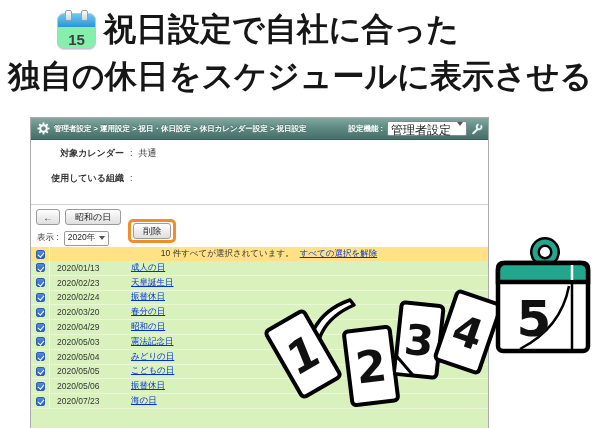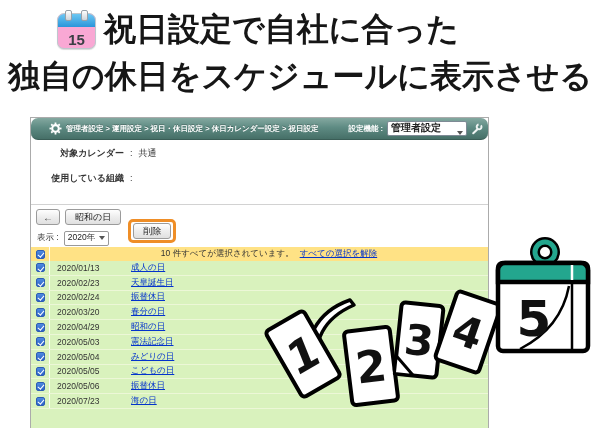--- a/index.html
+++ b/index.html
@@ -5,43 +5,43 @@
   html,body{margin:0;padding:0;background:#fff;}
   .canvas{position:relative;width:600px;height:428px;background:#fff;overflow:hidden;
           font-family:"Liberation Sans",sans-serif;}
 
   
   .title{position:absolute;top:6px;left:0;width:600px;text-align:center;color:#161616;
          font-weight:bold;}
   .t-line1{position:relative;left:-42px;display:flex;justify-content:center;align-items:center;
            gap:8px;font-size:32px;height:48px;letter-spacing:0;}
   .t-line2{font-size:32px;line-height:44px;letter-spacing:0;}
-  .cal-icon{position:relative;display:inline-block;width:37px;height:34px;background:#f9a8d4;
+  .cal-icon{position:relative;display:inline-block;width:37px;height:34px;background:#86efac;
             border:1px solid #bfc7ce;border-radius:7px;box-shadow:0 1px 1px rgba(0,0,0,.15);
             flex:none;margin-top:2px;}
   .cal-top{position:absolute;top:0;left:0;right:0;height:13px;border-radius:6px 6px 0 0;
            background:linear-gradient(#6cc7f2,#2a95da);}
   .cal-ring{position:absolute;top:-4px;width:5px;height:9px;border:1px solid #98a1a9;
             border-radius:2px;background:linear-gradient(#fefefe,#cdd4da);}
   .cal-ring.r1{left:7px;} .cal-ring.r2{right:7px;}
   .cal-num{position:absolute;bottom:0;left:0;width:100%;text-align:center;font-size:15px;
            font-weight:bold;color:#3a3f44;}
 
   
   .panel{position:absolute;left:30px;top:117px;width:459px;height:312px;background:#fff;
          border:1px solid #ababab;box-sizing:border-box;}
-  .ghead{height:21px;display:flex;align-items:center;gap:4px;padding:0 5px 0 18px;
+  .ghead{height:21px;display:flex;align-items:center;gap:4px;padding:0 5px 0 6px;
          background:linear-gradient(180deg,#84a8a0 0%,#5e8b83 45%,#466f67 100%);
-         border-bottom:1px solid #3a5d56;border-radius:7px;}
+         border-bottom:1px solid #3a5d56;}
   .crumb{flex:1;color:#fff;font-size:7.5px;font-weight:bold;white-space:nowrap;overflow:hidden;
          text-shadow:0 -1px 0 rgba(0,0,0,.25);}
   .gh-label{color:#fff;font-size:7.5px;font-weight:bold;white-space:nowrap;}
   .gh-select{width:72px;height:13px;background:#fff;border:1px solid #7e8a95;border-radius:2px;
-             display:flex;align-items:flex-end;justify-content:space-between;padding:0 3px;
-             font-size:10px;color:#222;font-weight:bold;}
+             display:flex;align-items:flex-start;justify-content:space-between;padding:0 3px;
+             font-size:12px;color:#222;}
   .caret{width:0;height:0;border-left:3px solid transparent;border-right:3px solid transparent;
          border-top:4px solid #555;}
   .info{height:57px;padding:7px 0 0 0;font-size:9px;color:#333;}
   .info-row{display:flex;height:12px;align-items:center;margin-bottom:13px;}
   .info-label{width:93px;text-align:right;font-weight:bold;}
   .info-colon{margin:0 6px;}
   .divider{border-top:1px solid #d2d2d2;}
   .toolbar{height:23px;display:flex;align-items:center;gap:5px;padding:1px 0 0 5px;box-sizing:border-box;}
   .btn{height:16px;display:inline-flex;align-items:center;padding:0 9px;font-size:9px;color:#222;
        background:linear-gradient(#fefefe,#ececec 55%,#e0e0e0);border:1px solid #9b9b9b;

